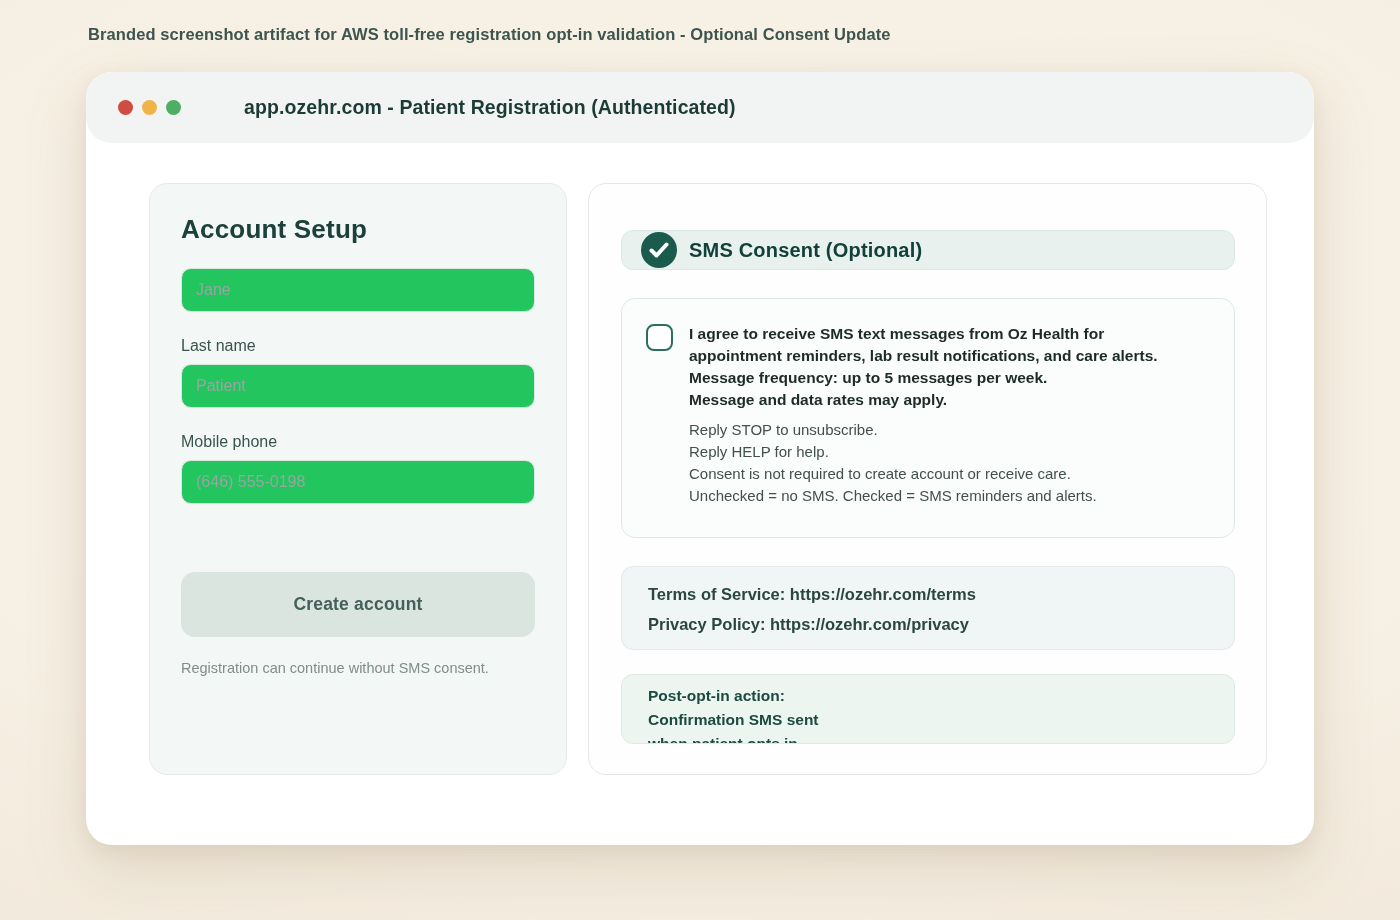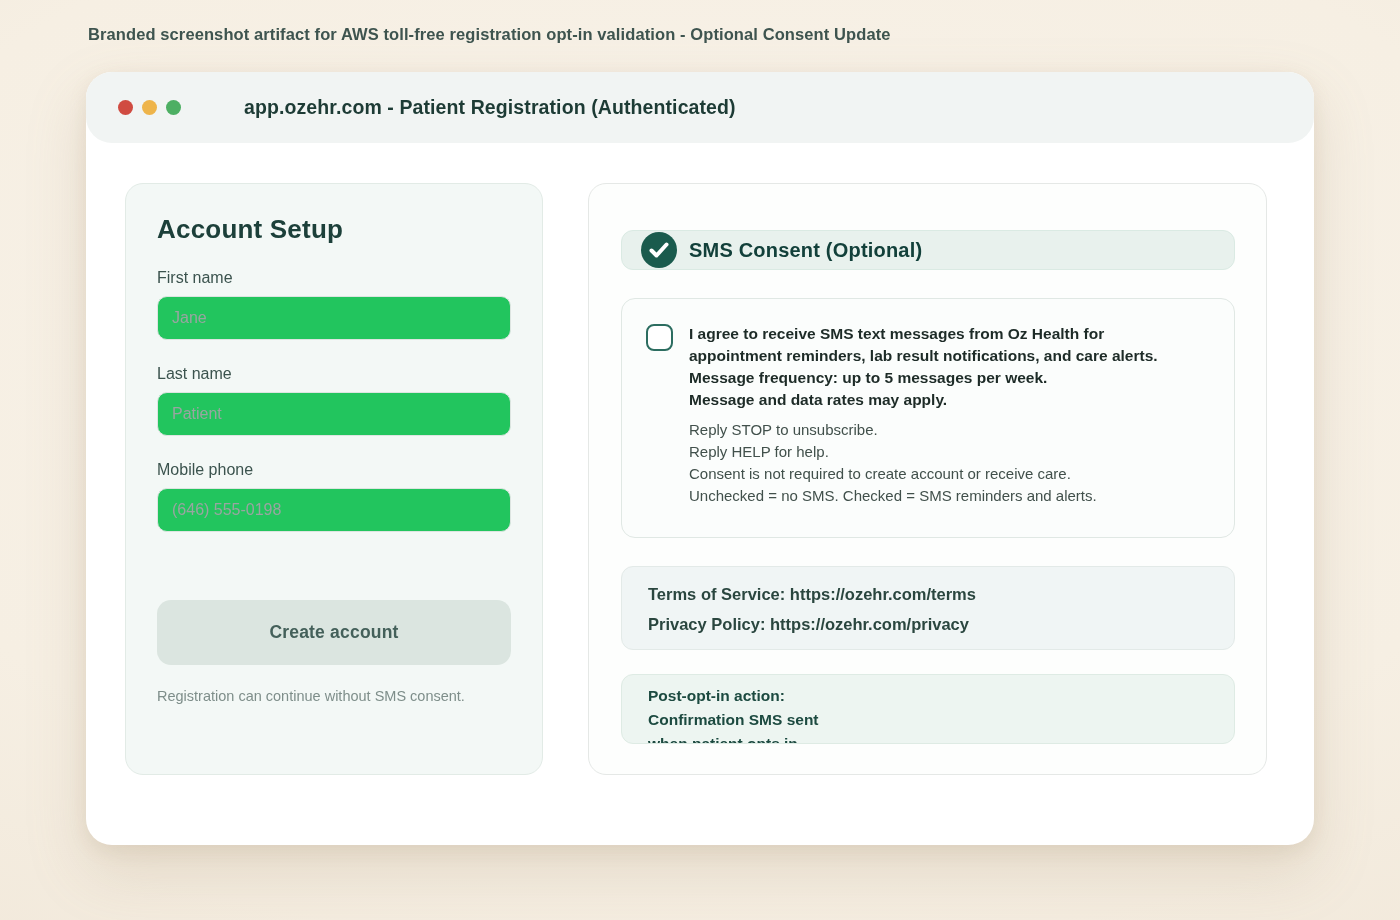--- a/index.html
+++ b/index.html
@@ -36,21 +36,21 @@
   .window-title {
     margin-left: 63px;
     font-size: 19.5px; font-weight: 700; color: #1d3b35;
     letter-spacing: 0.1px;
   }
 
   .panel { position: absolute; top: 111px; border-radius: 18px; }
 
   
   .panel-account {
-    left: 39px; width: 418px; height: 592px;
+    left: 63px; width: 418px; height: 592px;
     background: #f3f8f6; border: 1px solid #e2ebe6;
     padding: 28px 31px;
   }
   .account-heading {
     font-size: 26px; line-height: 34px; font-weight: 800;
     color: #1c403a; letter-spacing: 0.2px; margin-bottom: 22px;
   }
   .field-label {
     font-size: 16px; line-height: 20px; color: #3b534e; margin-bottom: 8px;
   }
@@ -140,21 +140,20 @@
       <span class="dot dot-red"></span>
       <span class="dot dot-amber"></span>
       <span class="dot dot-green"></span>
     </div>
     <div class="window-title">app.ozehr.com - Patient Registration (Authenticated)</div>
   </div>
 
   <div class="panel panel-account">
     <div class="account-heading">Account Setup</div>
 
-    <div class="field-label">First name</div>
     <input class="text-input" type="text" placeholder="Jane" style="">
 
     <div class="field-label">Last name</div>
     <input class="text-input" type="text" placeholder="Patient" style="">
 
     <div class="field-label">Mobile phone</div>
     <input class="text-input" type="text" placeholder="(646) 555-0198" style="">
 
     <button class="create-btn">Create account</button>
 

